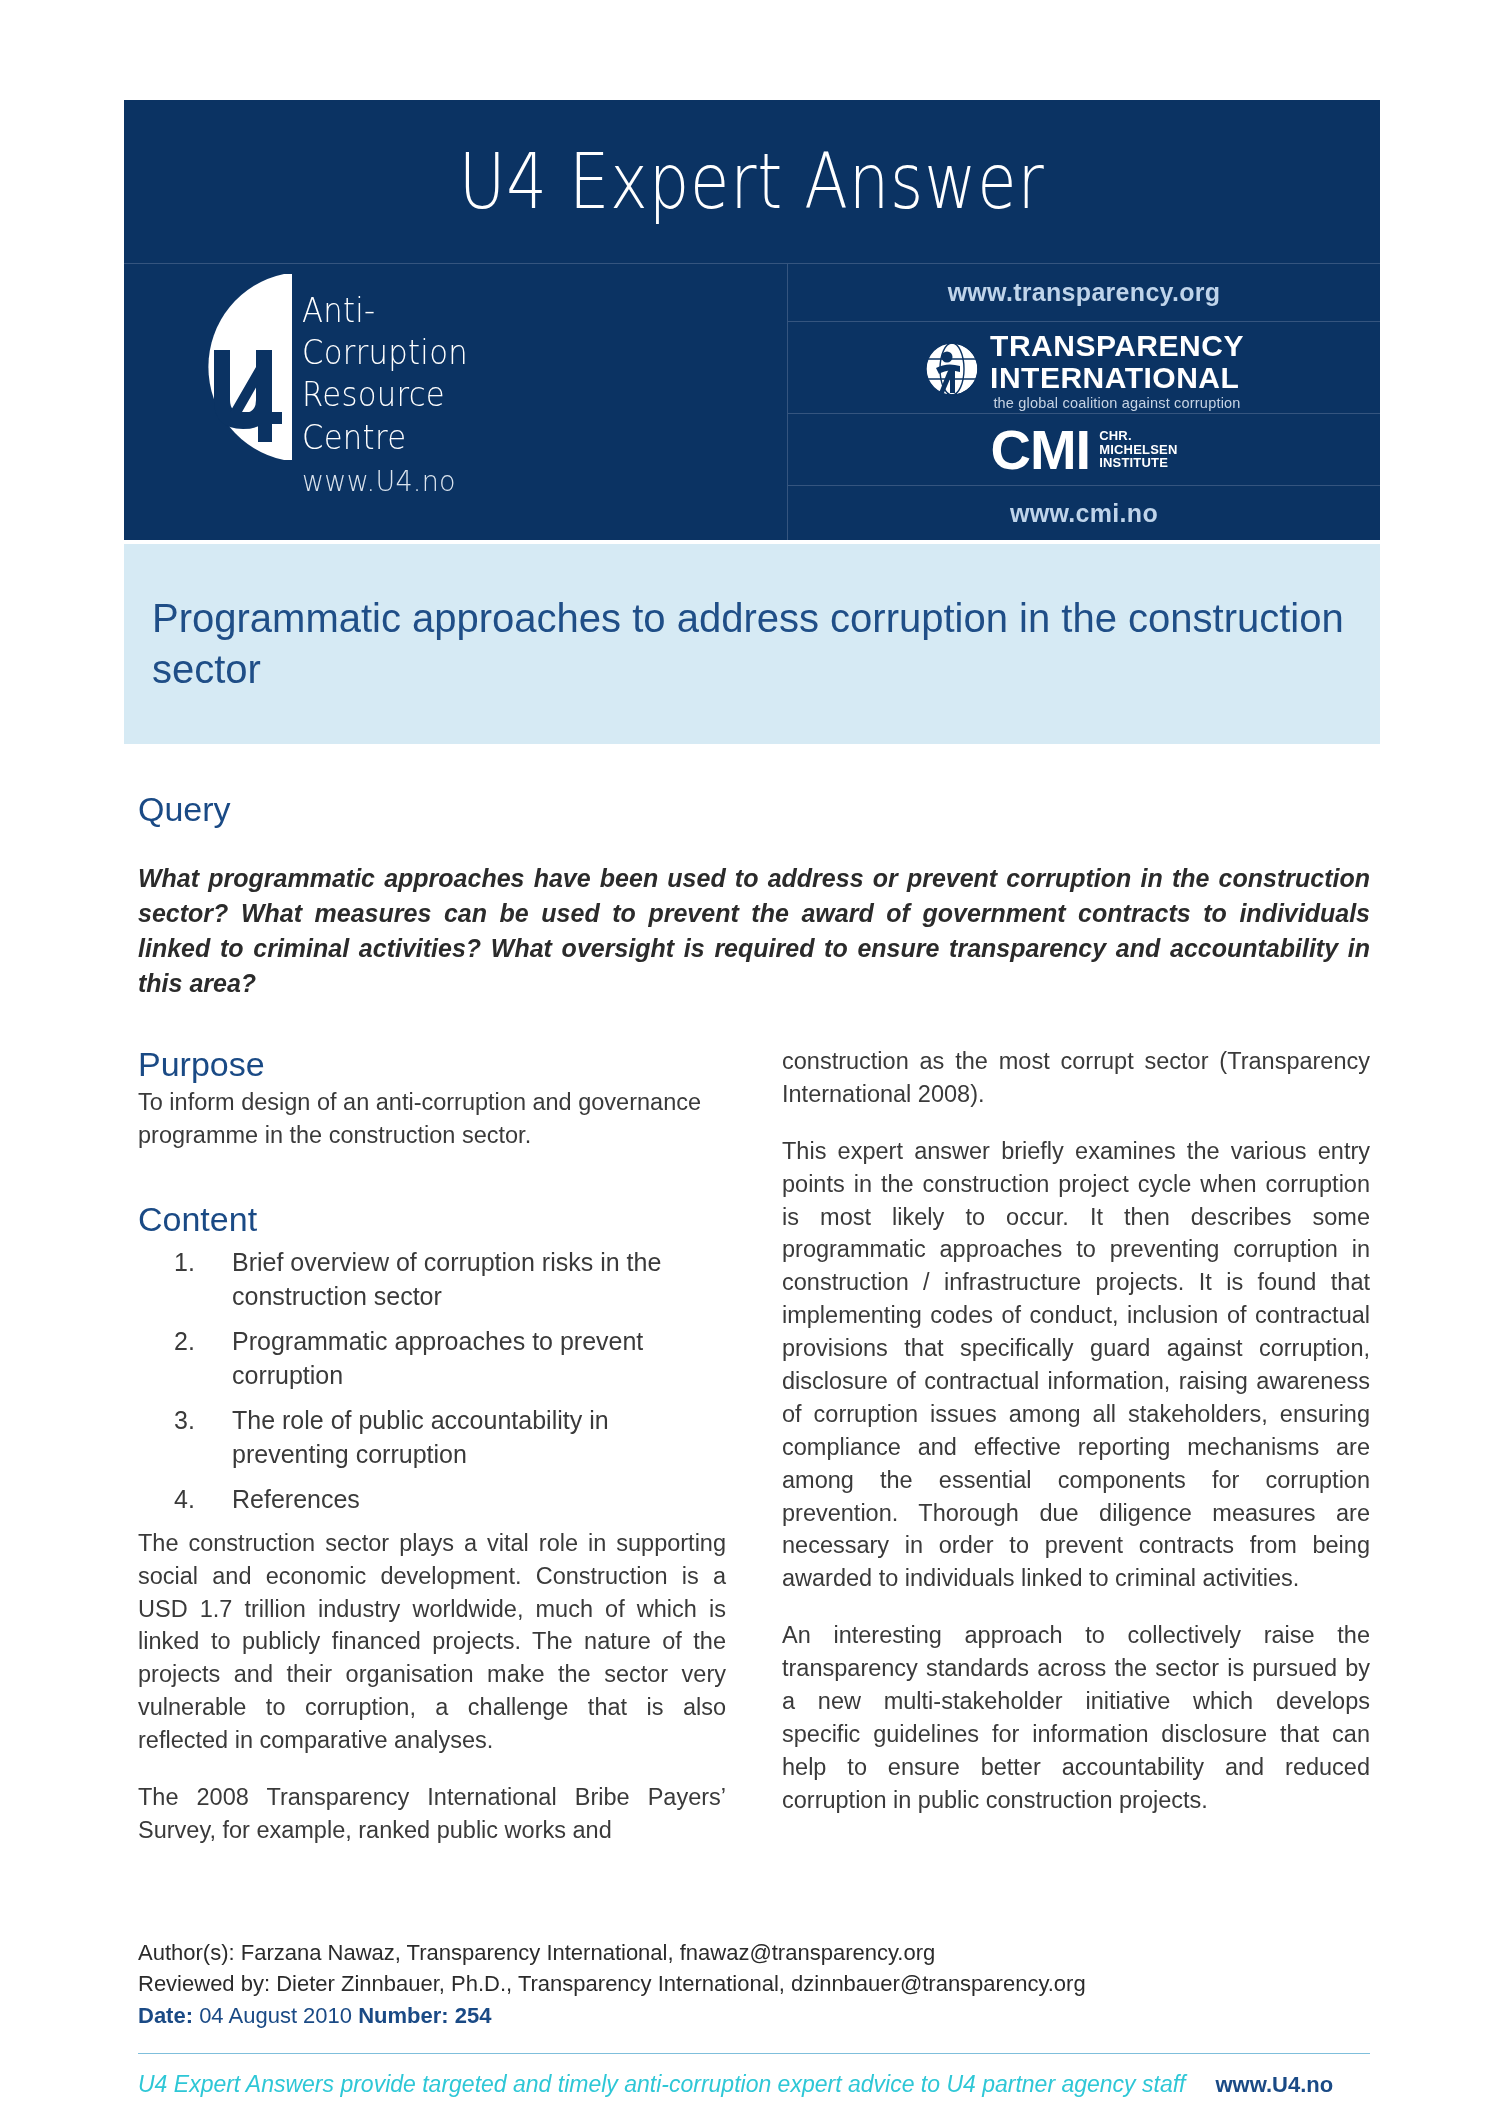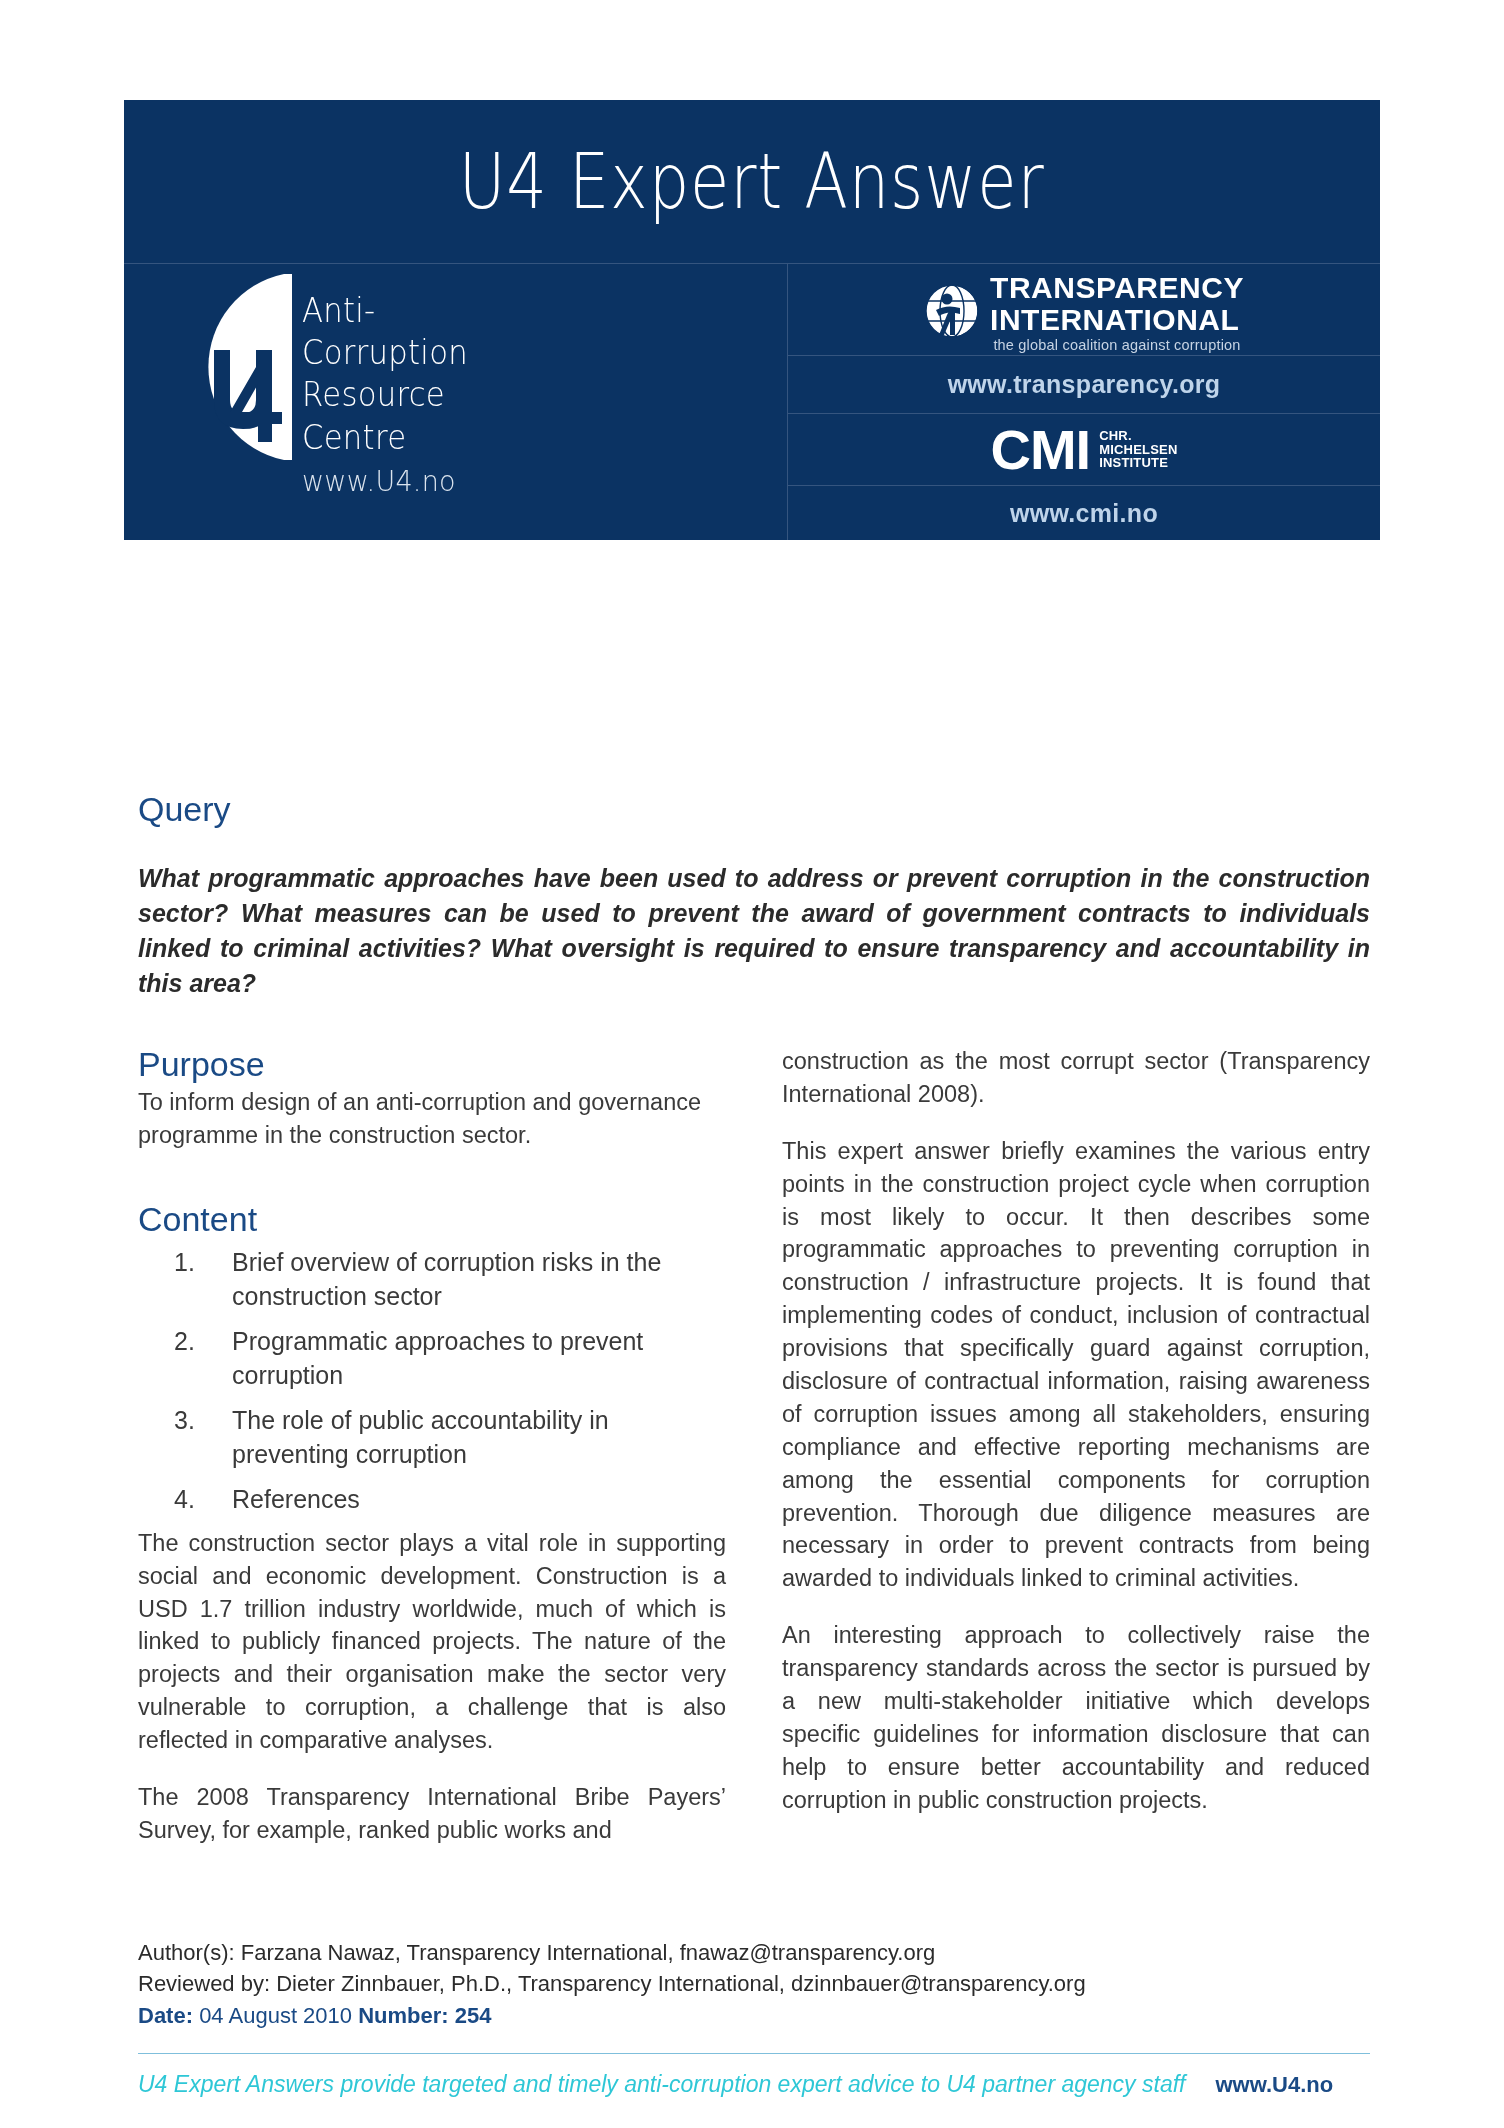--- a/index.html
+++ b/index.html
@@ -328,20 +328,24 @@
             <span class="line">Corruption</span>
             <span class="line">Resource</span>
             <span class="line">Centre</span>
             <span class="u4-url">www.U4.no</span>
           </div>
         </div>
       </div>
 
       <div class="header-right">
 
+        <div class="hr-row hr-tiurl">
+          <span class="url-text">www.transparency.org</span>
+        </div>
+
         <div class="hr-row hr-ti">
           <div class="ti-logo">
             <div class="ti-globe">
               <svg width="56" height="56" viewBox="0 0 56 56" xmlns="http://www.w3.org/2000/svg">
                 <circle cx="28" cy="28" r="26" fill="#ffffff"></circle>
                 <circle cx="28" cy="28" r="26" fill="none" stroke="#0b3363" stroke-width="1.4"></circle>
                 <path d="M28 2 A 26 26 0 0 1 28 54" fill="none" stroke="#0b3363" stroke-width="1.4"></path>
                 <path d="M4 18 H52 M4 38 H52" stroke="#0b3363" stroke-width="1.4" fill="none"></path>
                 <ellipse cx="28" cy="28" rx="12" ry="26" fill="none" stroke="#0b3363" stroke-width="1.4"></ellipse>
 
@@ -351,43 +355,42 @@
               </svg>
             </div>
             <div class="ti-text">
               <span class="l1">TRANSPARENCY</span>
               <span class="l2">INTERNATIONAL</span>
               <span class="l3">the global coalition against corruption</span>
             </div>
           </div>
         </div>
 
-        <div class="hr-row hr-tiurl">
-          <span class="url-text">www.transparency.org</span>
-        </div>
-
         <div class="hr-row hr-cmi">
           <div class="cmi-logo">
             <span class="cmi-big">CMI</span>
             <span class="cmi-small">
               <span>CHR.</span>
               <span>MICHELSEN</span>
               <span>INSTITUTE</span>
             </span>
           </div>
         </div>
 
         <div class="hr-row hr-cmiurl">
           <span class="url-text">www.cmi.no</span>
         </div>
 
       </div>
     </div>
   </div>
 
+  <div class="title-banner">
+    <h1 class="doc-title">Programmatic approaches to address corruption in the construction sector</h1>
+  </div>
 
   <div class="body-wrap">
 
     <h2 class="sec">Query</h2>
     <p class="query-text">What programmatic approaches have been used to address or prevent corruption in the construction sector? What measures can be used to prevent the award of government contracts to individuals linked to criminal activities? What oversight is required to ensure transparency and accountability in this area?</p>
 
     <div class="columns">
 
       <div class="col">
         <h2 class="sec tight">Purpose</h2>

